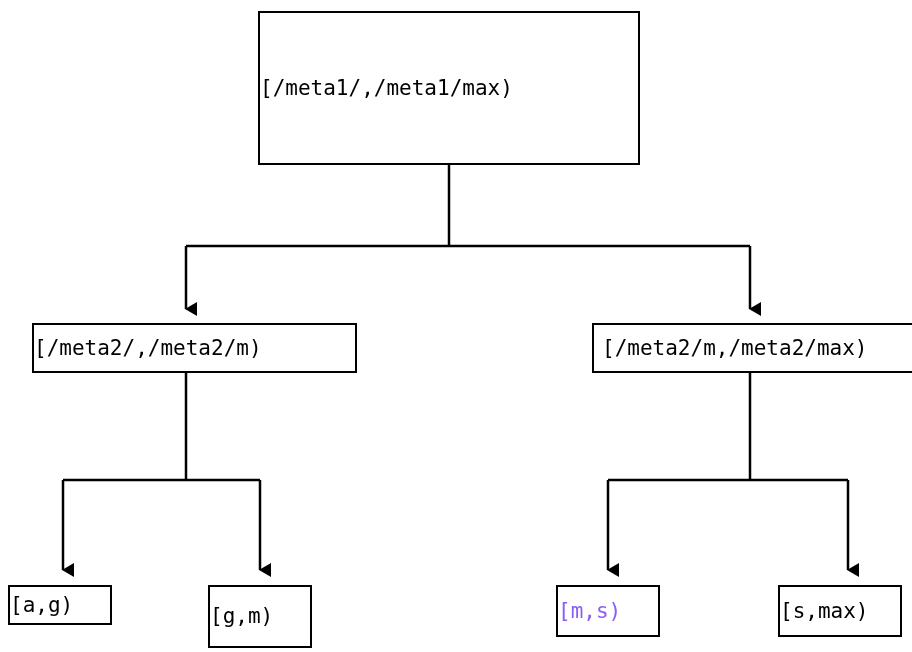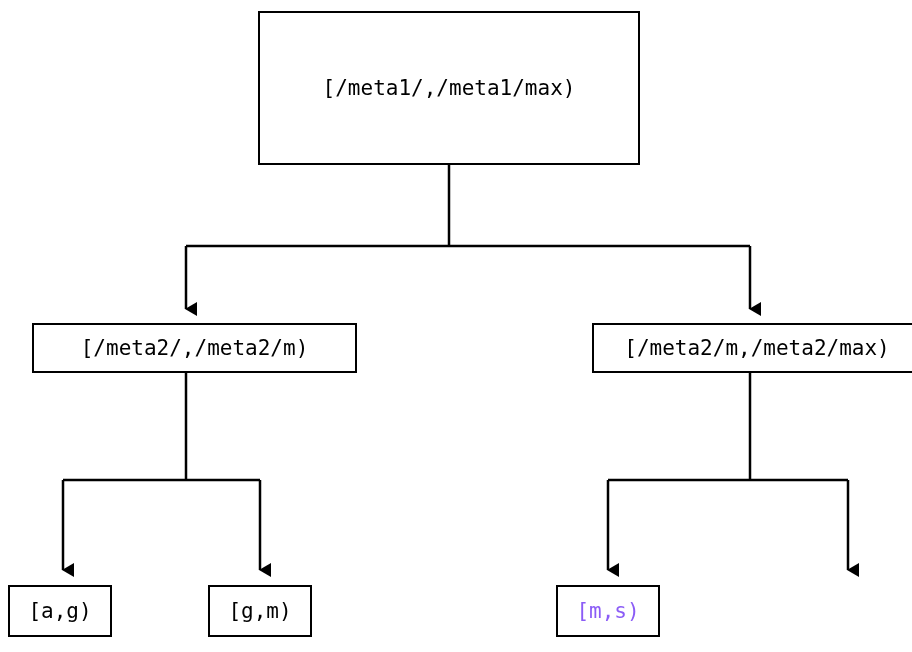--- a/index.html
+++ b/index.html
@@ -26,21 +26,20 @@
     height: 652px;
     pointer-events: none;
   }
   .node {
     position: absolute;
     box-sizing: border-box;
     background: #ffffff;
     border: 2px solid #000000;
     display: flex;
     align-items: center;
-    justify-content: center;
     color: #000000;
     white-space: pre;
     letter-spacing: 0px;
   }
   .node-root {
     font-size: 21px;
   }
   .node-mid {
     font-size: 21px;
     margin-left: 12px;
@@ -89,26 +88,29 @@
   </div>
 
   <div class="node node-mid" id="node-mid_left" style="left: 20px; top: 323px; width: 325px; height: 50px; border-color: rgb(0, 0, 0); color: rgb(0, 0, 0);">
     <span class="node-label">[/meta2/,/meta2/m)</span>
   </div>
 
   <div class="node node-mid" id="node-mid_right" style="left: 580px; top: 323px; width: 322px; height: 50px; border-color: rgb(0, 0, 0); color: rgb(0, 0, 0); padding-left: 8px;">
     <span class="node-label">[/meta2/m,/meta2/max)</span>
   </div>
 
-  <div class="node node-leaf" id="node-leaf_1" style="left: 8px; top: 585px; width: 104px; height: 52px; border-color: rgb(0, 0, 0); color: rgb(0, 0, 0);">
+  <div class="node node-leaf" id="node-leaf_1" style="left: 8px; top: 585px; width: 104px; height: 40px; border-color: rgb(0, 0, 0); color: rgb(0, 0, 0);">
     <span class="node-label">[a,g)</span>
   </div>
 
-  <div class="node node-leaf" id="node-leaf_2" style="left: 208px; top: 585px; width: 104px; height: 52px; border-color: rgb(0, 0, 0); color: rgb(0, 0, 0);">
+  <div class="node node-leaf" id="node-leaf_2" style="left: 208px; top: 585px; width: 104px; height: 63px; border-color: rgb(0, 0, 0); color: rgb(0, 0, 0);">
     <span class="node-label">[g,m)</span>
   </div>
 
   <div class="node node-leaf" id="node-leaf_3" style="left: 556px; top: 585px; width: 104px; height: 52px; border-color: rgb(0, 0, 0); color: #8b5cf6;">
     <span class="node-label">[m,s)</span>
   </div>
 
+  <div class="node node-leaf" id="node-leaf_4" style="left: 778px; top: 585px; width: 124px; height: 52px; border-color: rgb(0, 0, 0); color: rgb(0, 0, 0);">
+    <span class="node-label">[s,max)</span>
+  </div>
 
 </div>
 
 </body></html>

